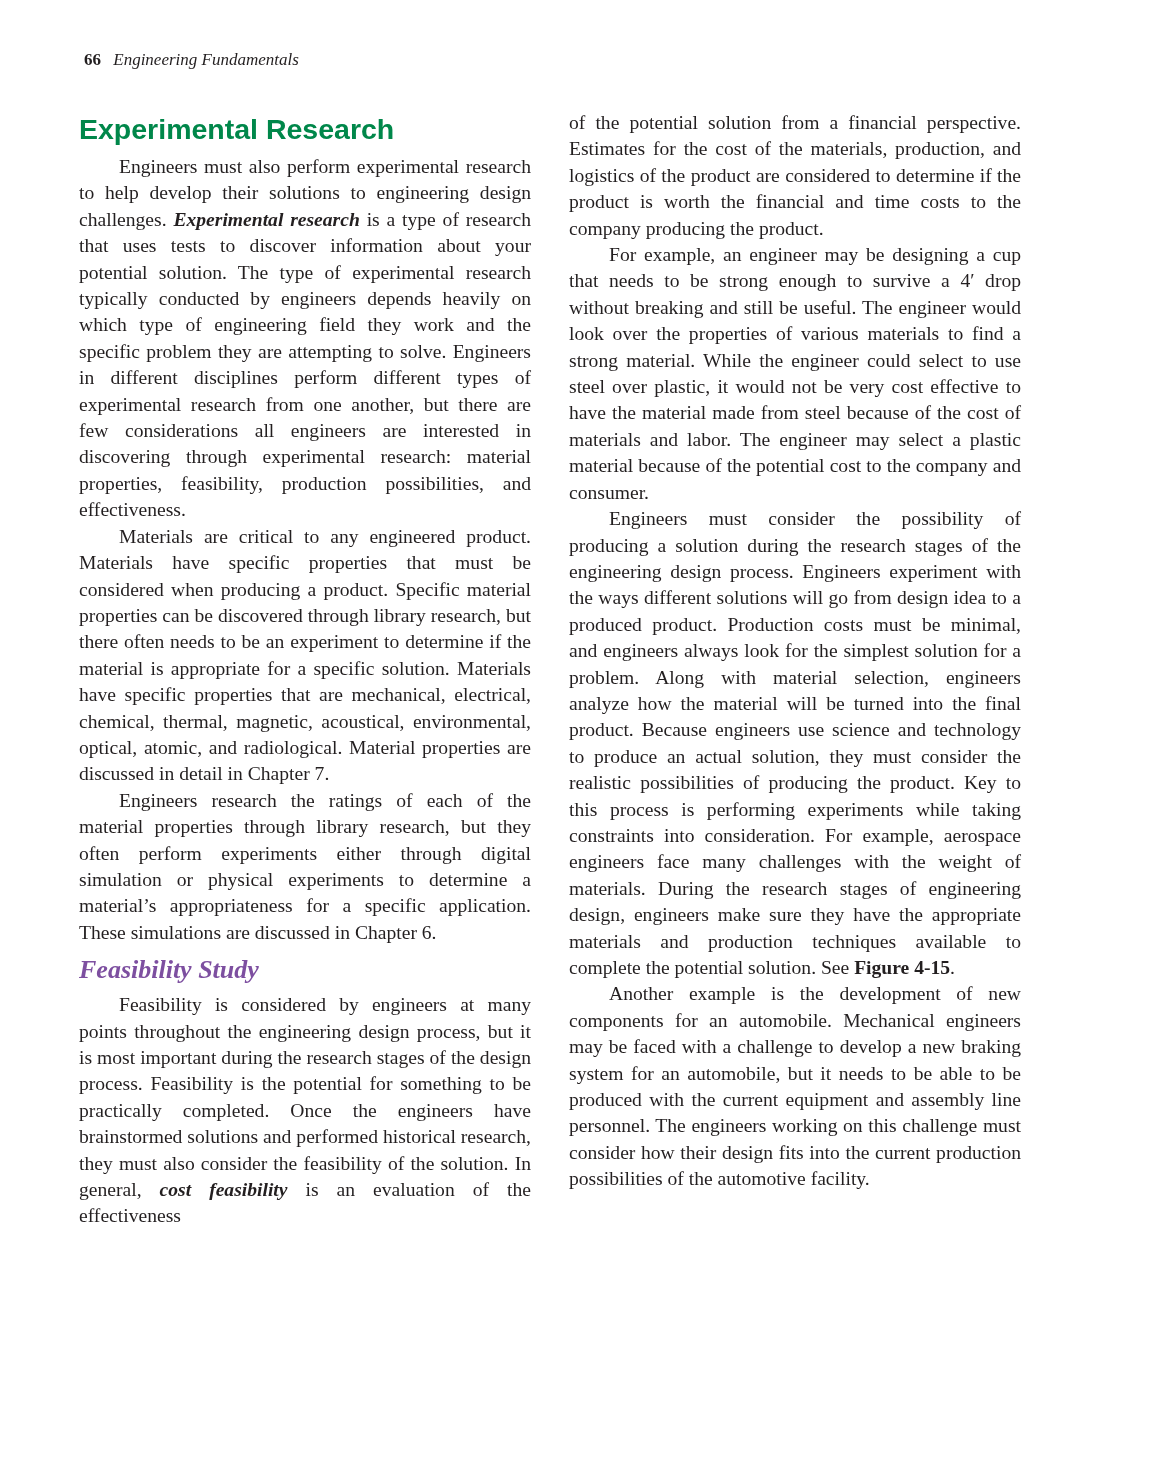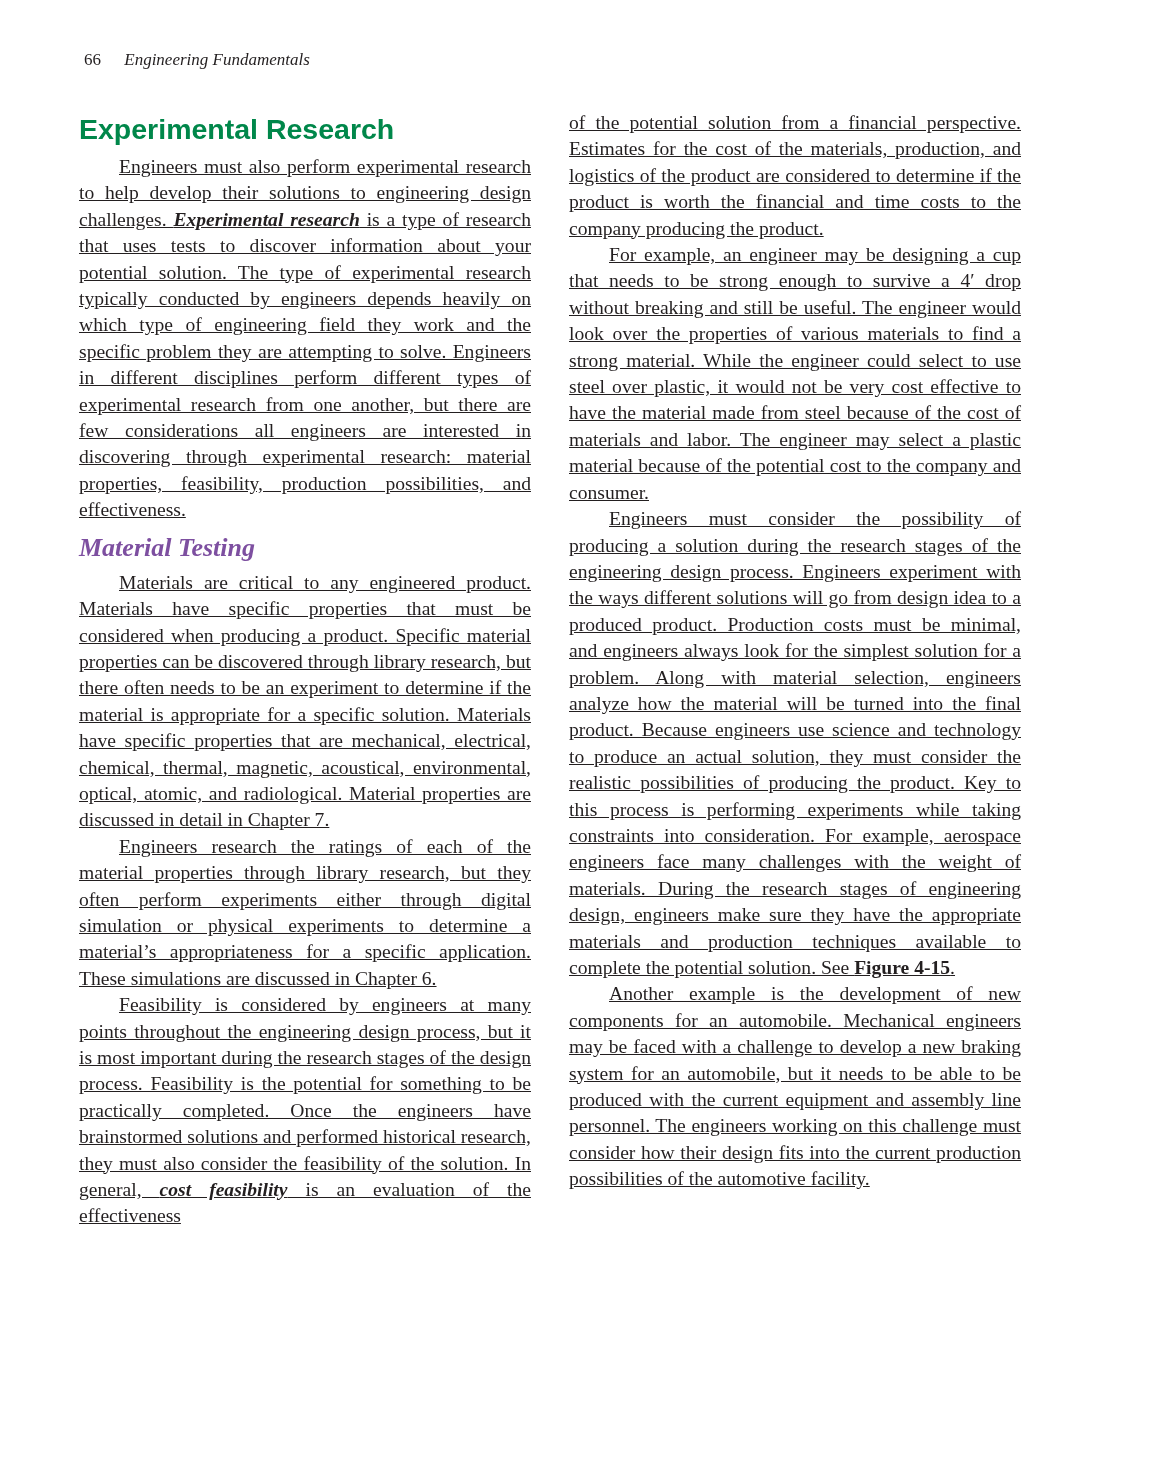--- a/index.html
+++ b/index.html
@@ -1,50 +1,50 @@
 <!DOCTYPE html>
 <html><head>
 <meta charset="utf-8">
 <style>
   html, body { margin: 0; padding: 0; background: #ffffff; }
   body { width: 1156px; height: 1479px; position: relative; overflow: hidden;
          font-family: "DejaVu Serif", "Liberation Serif", serif; color: #231f20; }
   .running-head { position: absolute; left: 84px; top: 50px; font-size: 17px;
                   font-family: "Liberation Serif", serif; }
-  .running-head .num { font-weight: normal; margin-right: 19px; }
+  .running-head .num { font-weight: bold; margin-right: 8px; }
   .running-head .title { font-style: italic; text-align: right; }
   .col { position: absolute; top: 112px; width: 452px; }
   .col.left { left: 79px; }
   .col.right { left: 569px; top: 110px; }
   h1 { font-family: "Liberation Sans", sans-serif; font-weight: bold; color: #00874a;
        font-size: 28.5px; margin: 0 0 8px 0; line-height: 34px; }
   h2 { font-family: "Liberation Serif", serif; font-style: italic; font-weight: bold;
        color: #7d4fa0; font-size: 26px; margin: 8px 0 6px 0; line-height: 32px; }
   p { font-family: "Liberation Serif", serif; font-size: 19.6px; line-height: 26.4px;
-      margin: 0; text-align: justify; text-indent: 40px; hyphens: manual; text-decoration: underline; }
+      margin: 0; text-align: justify; text-indent: 40px; hyphens: manual; }
   p.noindent { text-indent: 0; }
   .term { font-weight: bold; font-style: italic; }
   .figref { font-weight: bold; }
 </style>
 </head>
 <body>
 
 <div class="running-head">
   <span class="num">66</span>
   <span class="title">Engineering Fundamentals</span>
 </div>
 
 <div class="col left">
   <h1>Experimental Research</h1>
   <p><span>Engineers must also perform experimen­tal research to help develop their solutions to engineering design challenges. </span><span class="term">Experimental research</span><span> is a type of research that uses tests to discover information about your potential solu­tion. The type of experimental research typi­cally conducted by engineers depends heavily on which type of engineering field they work and the specific problem they are attempting to solve. Engineers in different disciplines perform different types of experimental research from one another, but there are few considerations all engineers are interested in discovering through experimental research: material prop­erties, feasibility, production possibilities, and effectiveness.</span></p>
 
-  <h2>Material Testing</h2>
   <p>Materials are critical to any engineered product. Materials have specific properties that must be considered when producing a product. Specific material properties can be discovered through library research, but there often needs to be an experiment to determine if the material is appropriate for a specific solution. Materials have specific properties that are mechanical, electrical, chemical, thermal, magnetic, acoustical, environ­mental, optical, atomic, and radiological. Material properties are discussed in detail in Chapter 7.</p>
   <p>Engineers research the ratings of each of the material properties through library research, but they often perform experiments either through digital simulation or physical experiments to determine a material’s appropriateness for a specific application. These simulations are discussed in Chapter 6.</p>
 
+  <h2>Feasibility Study</h2>
   <p><span>Feasibility is considered by engineers at many points throughout the engineering design process, but it is most important during the research stages of the design process. Feasibility is the potential for something to be practically completed. Once the engineers have brainstormed solutions and performed historical research, they must also consider the feasibility of the solution. In general, </span><span class="term">cost feasibility</span><span> is an evaluation of the effectiveness</span></p>
 </div>
 
 <div class="col right">
   <p class="noindent">of the potential solution from a financial perspec­tive. Estimates for the cost of the materials, produc­tion, and logistics of the product are considered to determine if the product is worth the financial and time costs to the company producing the product.</p>
   <p>For example, an engineer may be designing a cup that needs to be strong enough to survive a 4′ drop without breaking and still be useful. The engineer would look over the properties of various materials to find a strong material. While the engi­neer could select to use steel over plastic, it would not be very cost effective to have the material made from steel because of the cost of materials and labor. The engineer may select a plastic material because of the potential cost to the company and consumer.</p>
 
   <p><span>Engineers must consider the possibility of producing a solution during the research stages of the engineering design process. Engineers experiment with the ways different solutions will go from design idea to a produced product. Production costs must be minimal, and engi­neers always look for the simplest solution for a problem. Along with material selection, engi­neers analyze how the material will be turned into the final product. Because engineers use science and technology to produce an actual solution, they must consider the realistic possi­bilities of producing the product. Key to this process is performing experiments while taking constraints into consideration. For example, aerospace engineers face many challenges with the weight of materials. During the research stages of engineering design, engineers make sure they have the appropriate materials and production techniques available to complete the potential solution. See </span><span class="figref">Figure 4-15</span><span>.</span></p>
   <p>Another example is the development of new components for an automobile. Mechani­cal engineers may be faced with a challenge to develop a new braking system for an auto­mobile, but it needs to be able to be produced with the current equipment and assembly line personnel. The engineers working on this chal­lenge must consider how their design fits into the current production possibilities of the auto­motive facility.</p>
 </div>

